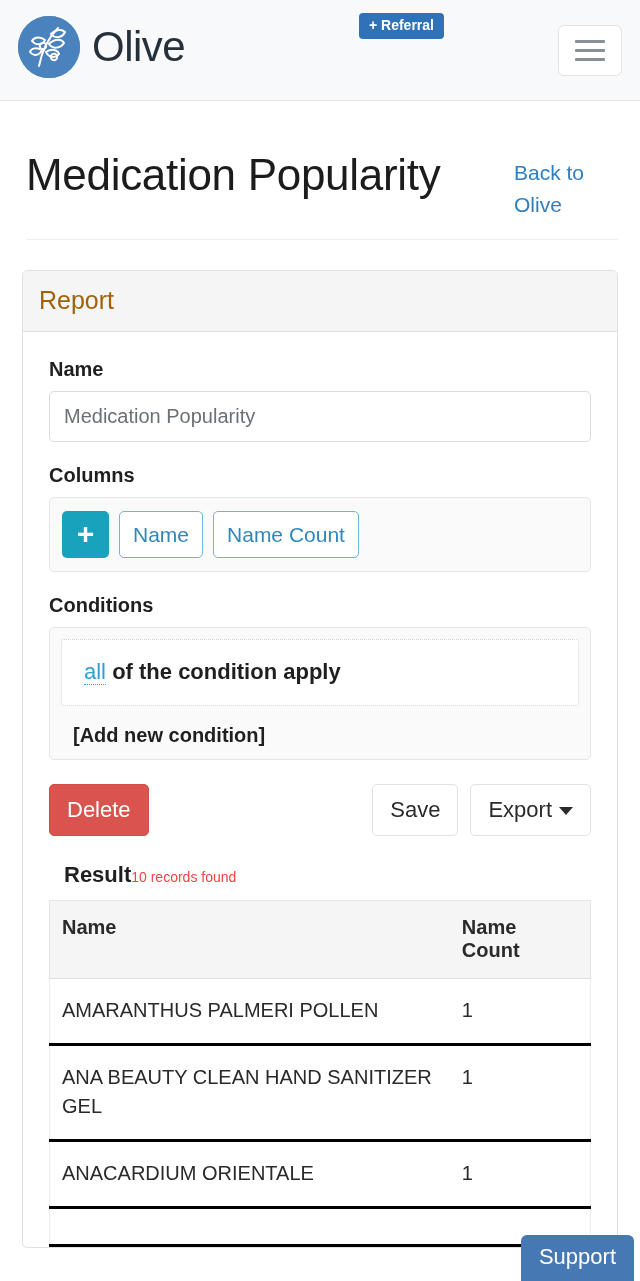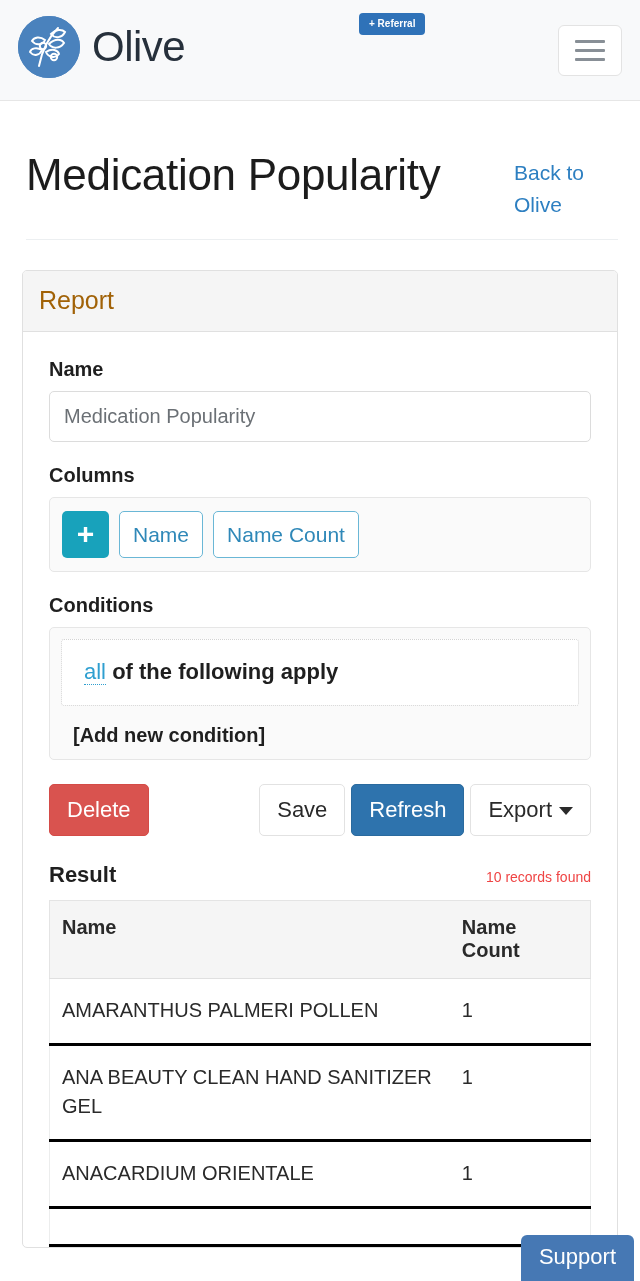--- a/index.html
+++ b/index.html
@@ -34,21 +34,21 @@
     letter-spacing: -0.5px;
     color: #26303b;
     font-weight: 400;
     line-height: 1;
   }
   .referral-badge {
     position: absolute;
     left: 359px; top: 13px;
     background: #2f72b8;
     color: #ffffff;
-    font-size: 10px;
+    font-size: 14px;
     font-weight: bold;
     padding: 5px 10px 6px;
     border-radius: 4px;
     line-height: 1.1;
     white-space: nowrap;
   }
   .menu-toggle {
     position: absolute;
     right: 18px; top: 25px;
     width: 64px; height: 51px;
@@ -231,22 +231,22 @@
     margin-left: 7px;
     vertical-align: middle;
     border-left: 7px solid transparent;
     border-right: 7px solid transparent;
     border-top: 8px solid #2a2a2a;
   }
 
   
   .result-row {
     display: flex; align-items: baseline;
-    justify-content: space-between;
     margin-top: 26px;
+    margin-left: 15px;
   }
   .result-label { font-size: 22px; font-weight: bold; color: #1f1f1f; }
   .result-count { font-size: 14px; color: #ef4444; }
 
   .table {
     width: 100%;
     margin-top: 12px;
     border-collapse: collapse;
     table-layout: fixed;
   }
@@ -352,33 +352,32 @@
     </div>
 
     <div class="section-gap"></div>
 
     
     <div class="field-label">Conditions</div>
     <div class="cond-box">
       <div class="cond-inner">
         <span class="cond-text">
           <span class="cond-all">all</span>
-          <span>of the following apply</span>
+          <span>of the condition apply</span>
         </span>
       </div>
       <div class="cond-add">[Add new condition]</div>
     </div>
 
     
     <div class="btn-row">
       <button class="btn btn-danger">Delete</button>
       <span class="btn-spacer"></span>
       <button class="btn btn-default">Save</button>
       <span class="btn-gap"></span>
-      <button class="btn btn-primary">Refresh</button>
       <span class="btn-gap"></span>
       <button class="btn btn-default"><span>Export</span><span class="caret"></span></button>
     </div>
 
     
     <div class="result-row">
       <span class="result-label">Result</span>
       <span class="result-count">10 records found</span>
     </div>
 

